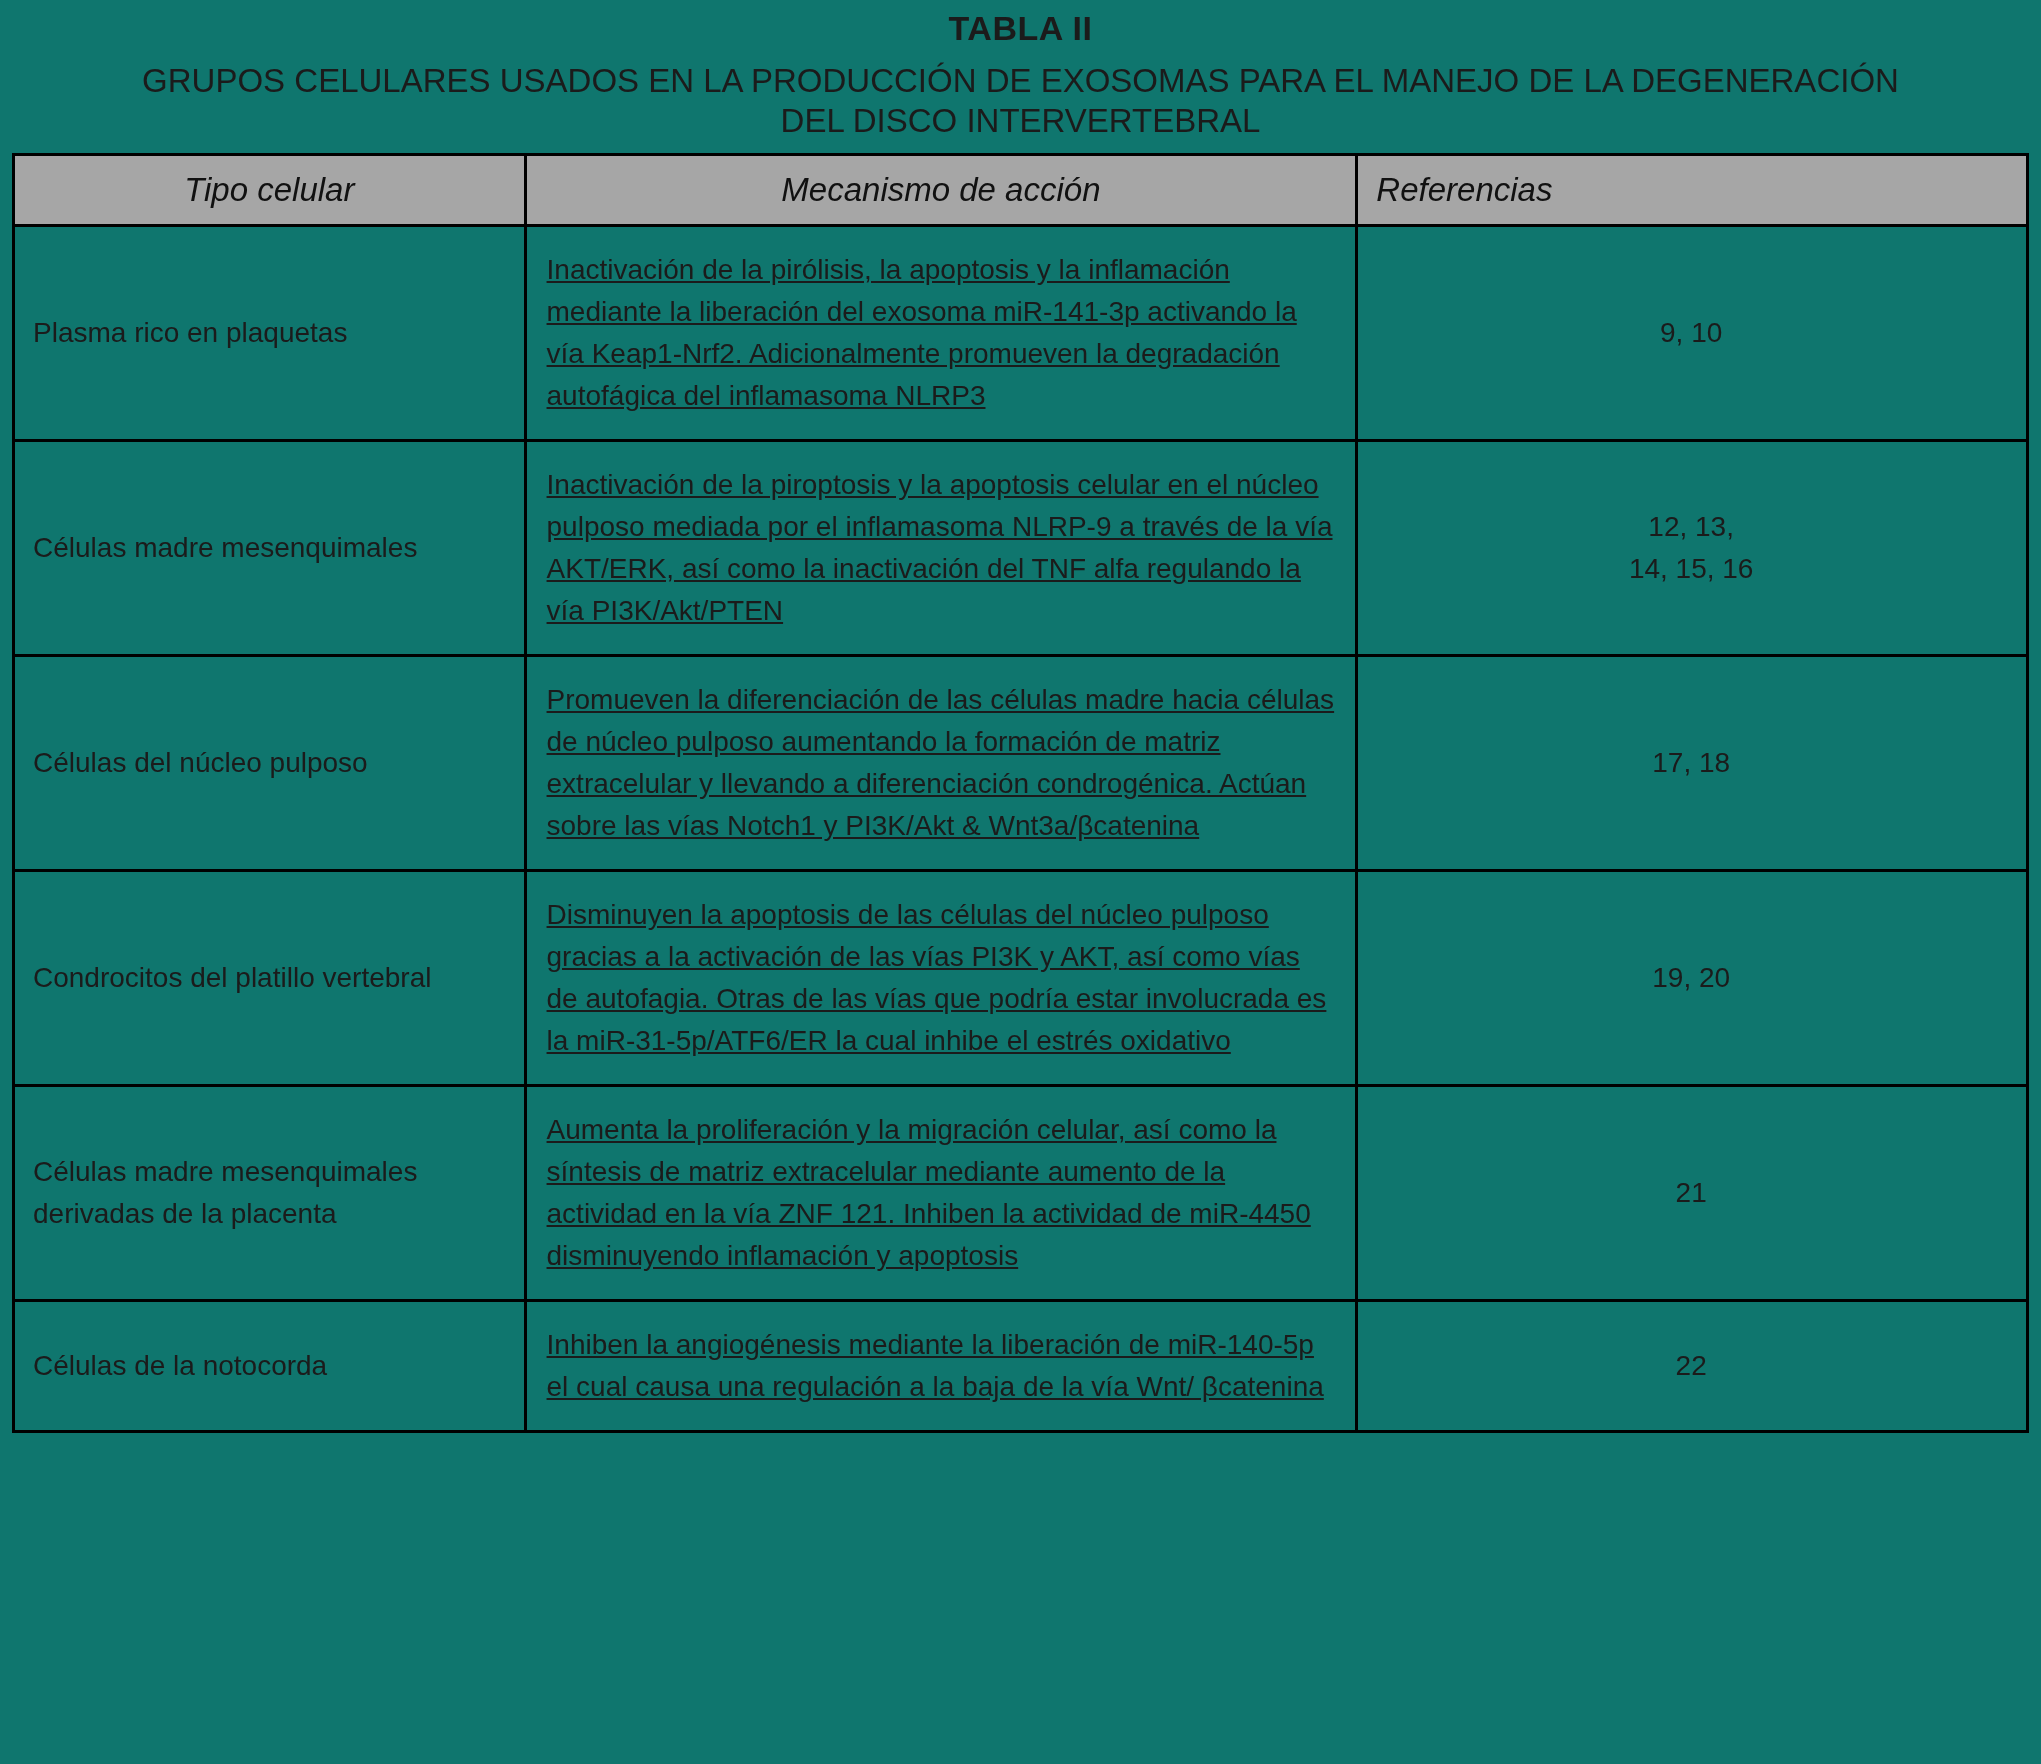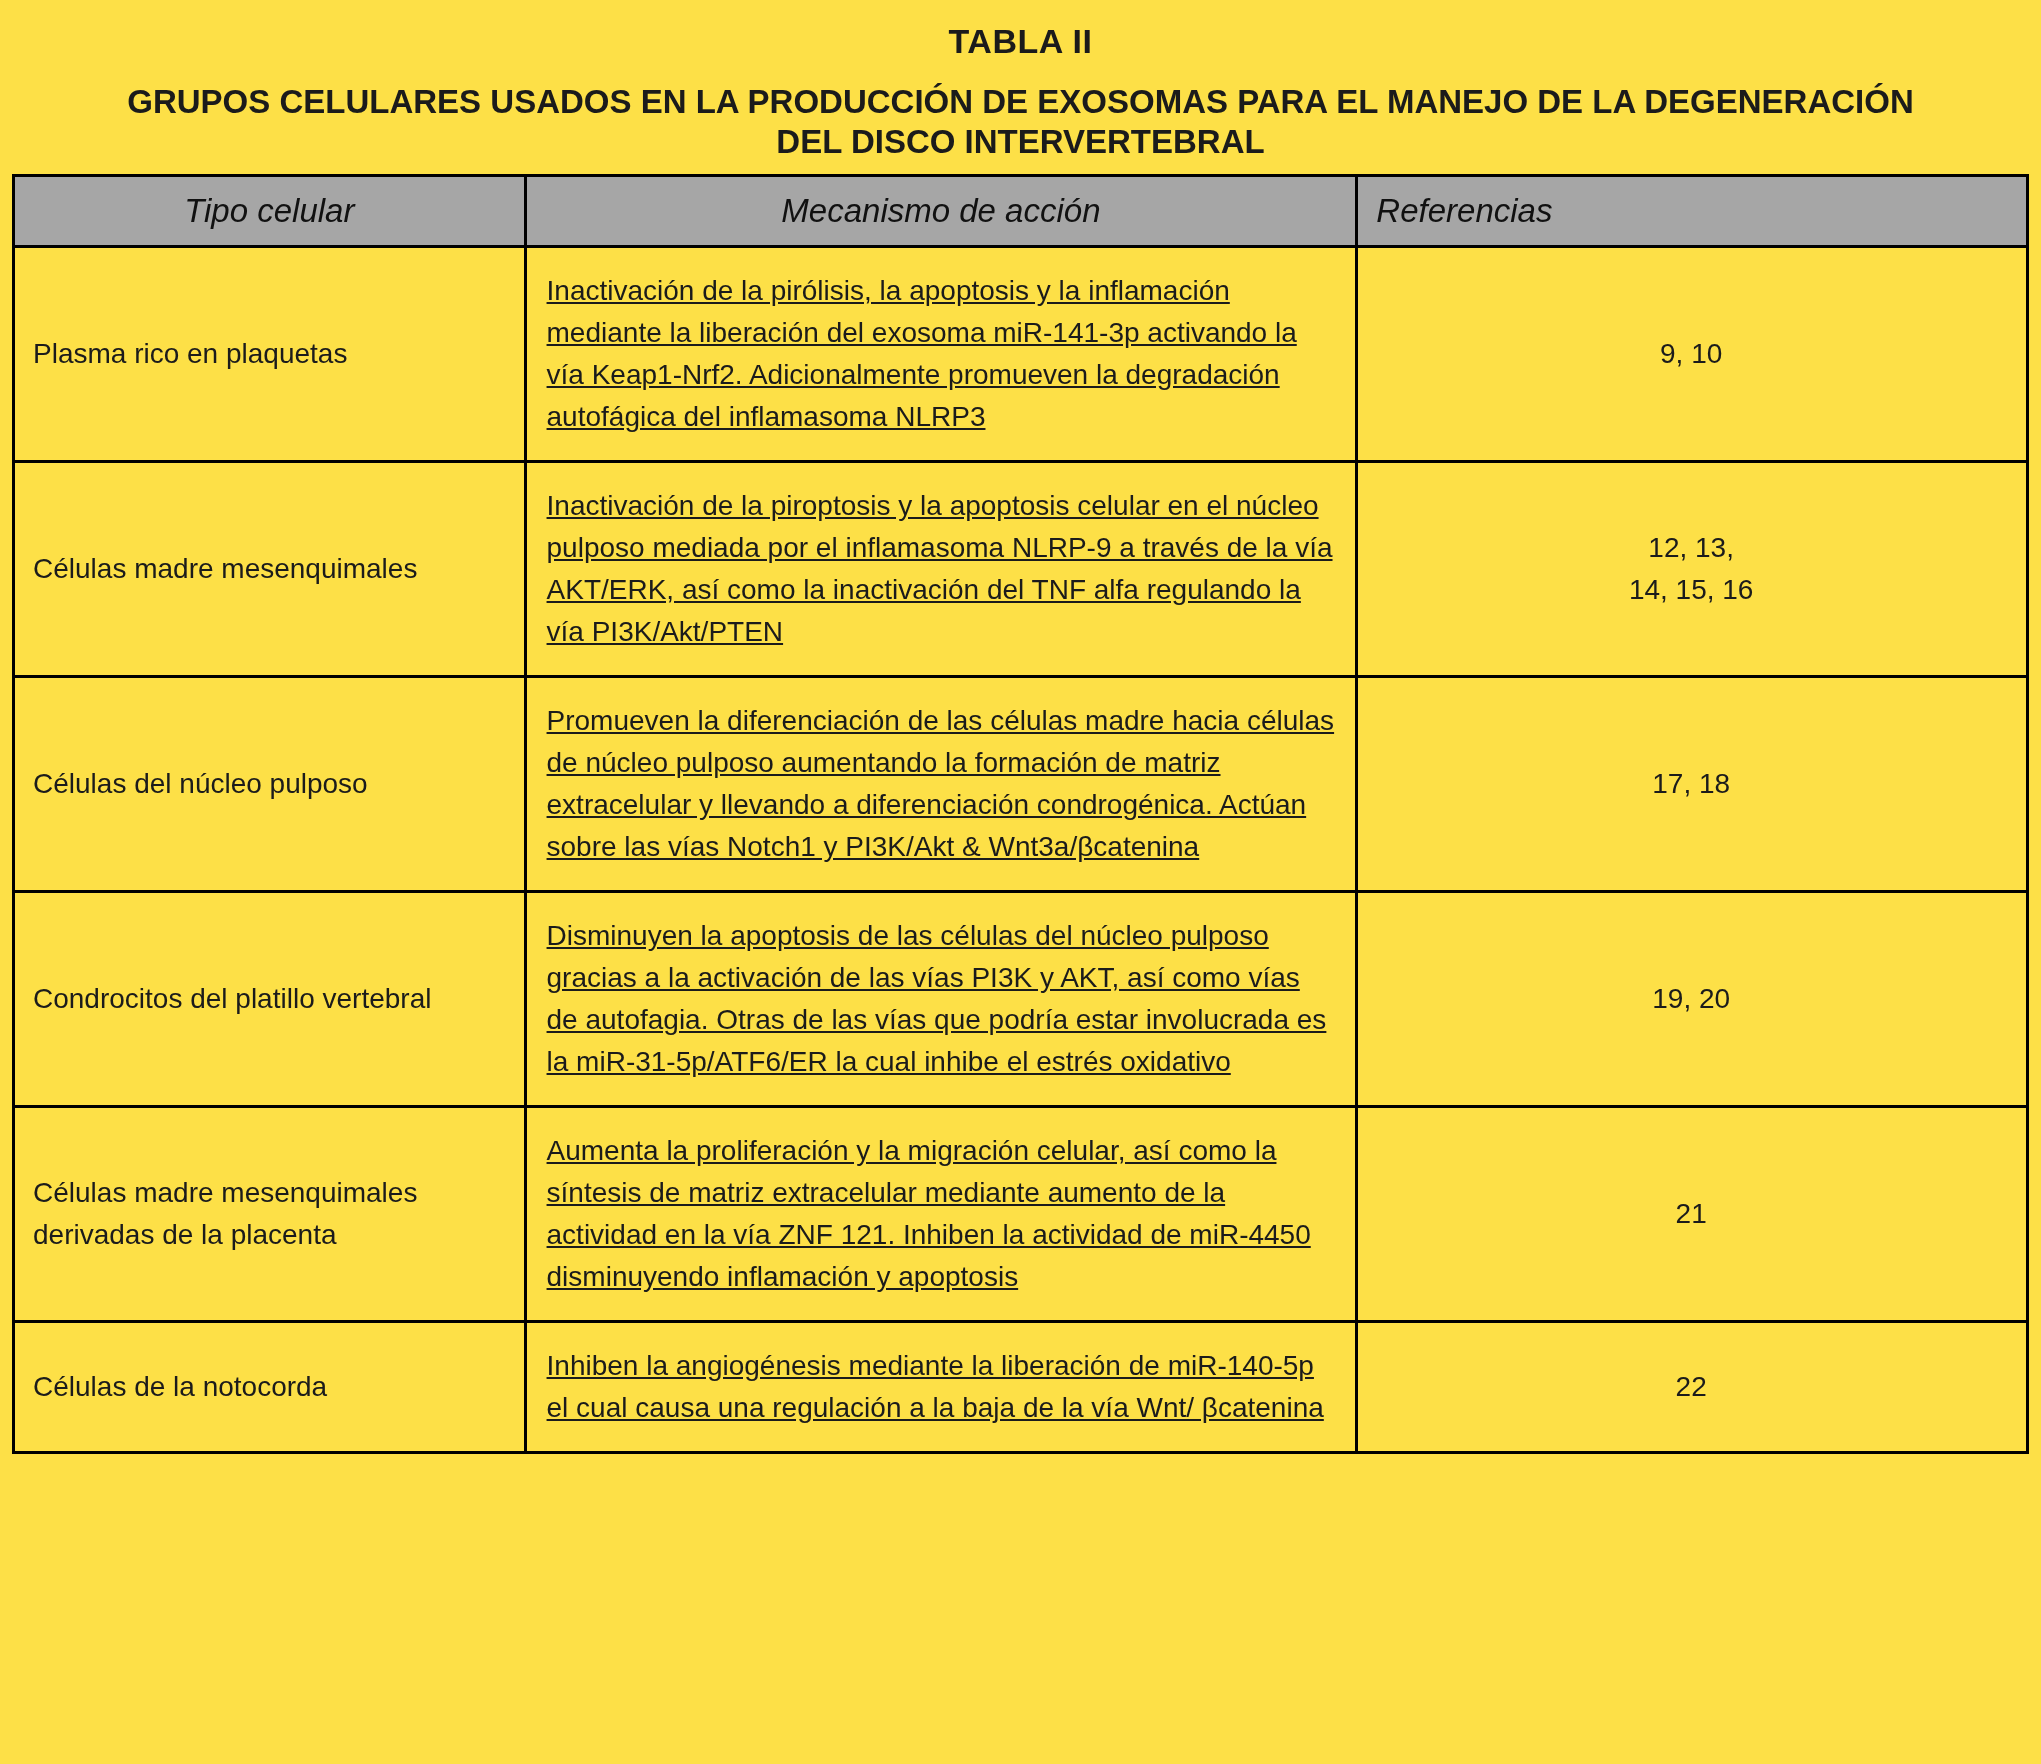--- a/index.html
+++ b/index.html
@@ -6,39 +6,39 @@
   html, body {
     margin: 0;
     padding: 0;
     background: #ffffff;
     color: #1b1b1b;
     font-family: "Liberation Sans", "DejaVu Sans", sans-serif;
   }
   .page {
     width: 2041px;
     min-height: 1764px;
-    padding: 21px 12px 18px 12px;
-    background: #fde047;
+    padding: 8px 12px 18px 12px;
+    background: #0f766e;
   }
   .caption {
     text-align: center;
     margin: 0 auto 12px auto;
     width: 2017px;
   }
   .caption-title {
     font-size: 34px;
     font-weight: bold;
     letter-spacing: 0.5px;
     line-height: 1.2;
   }
   .caption-sub {
     font-size: 33px;
-    font-weight: bold;
+    font-weight: normal;
     line-height: 1.22;
-    margin-top: 20px;
+    margin-top: 12px;
     white-space: pre-line;
   }
   table.main {
     border-collapse: collapse;
     table-layout: fixed;
     width: 2017px;
     margin: 8px auto 0 auto;
   }
   th, td {
     border: 3px solid #000000;

